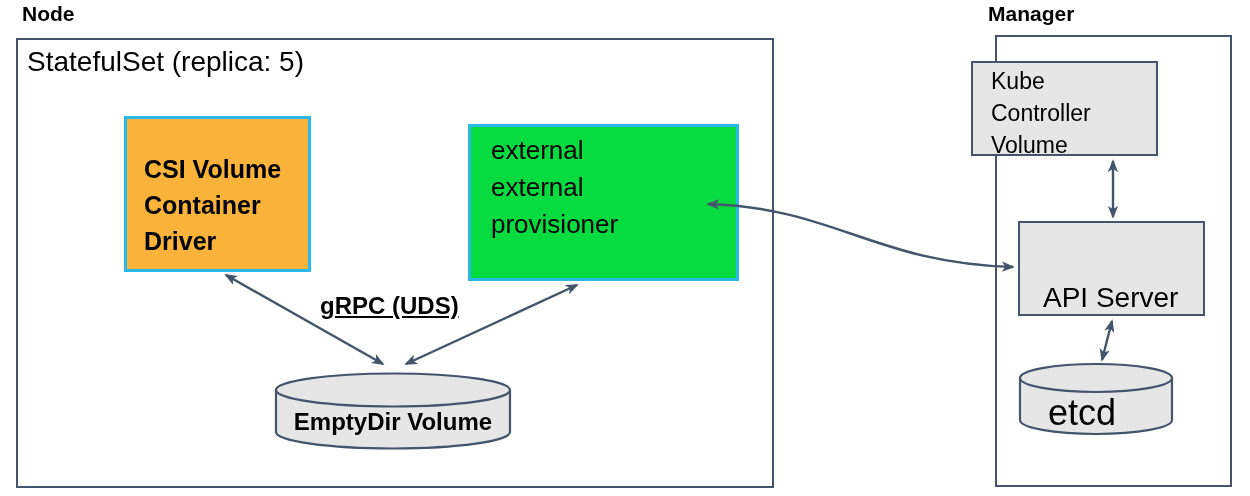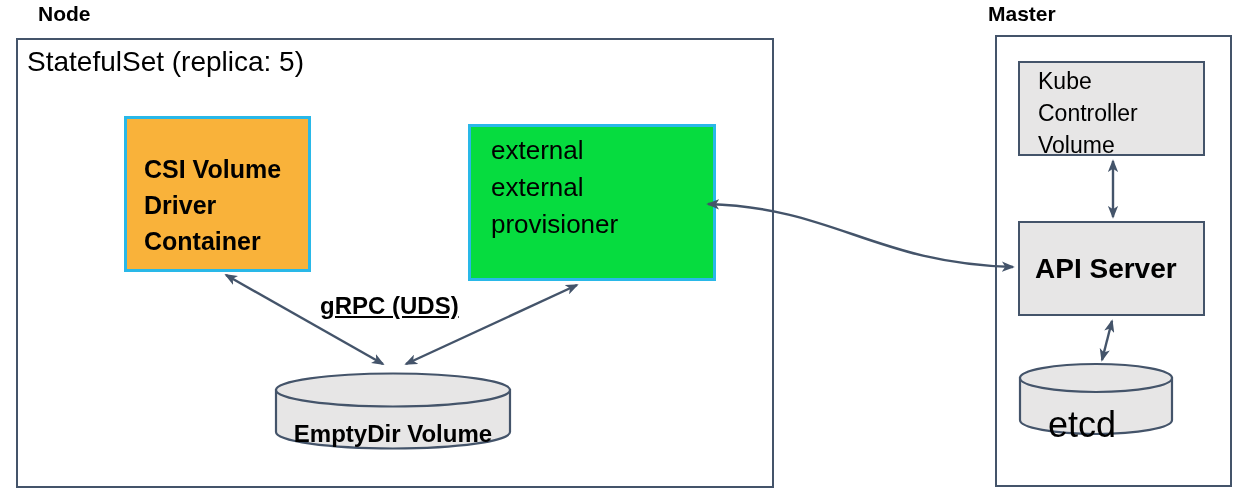--- a/index.html
+++ b/index.html
@@ -11,61 +11,61 @@
     --text:#000000;
   }
   *{ box-sizing:border-box; }
   html,body{ margin:0; padding:0; background:#ffffff; }
   body{ font-family:"Liberation Sans", sans-serif; color:var(--text); }
   .canvas{ position:relative; width:1250px; height:496px; background:#fff; overflow:hidden; }
 
   .section-label{
     position:absolute; font-size:21px; font-weight:700; line-height:24px; z-index:4;
   }
-  .node-label{ left:38px; top:2px; }
+  .node-label{ left:22px; top:2px; }
   .master-label{ left:988px; top:2px; }
 
   .outer-box{
     position:absolute; border:2px solid var(--outline); background:transparent; z-index:1;
   }
   .node-box{ left:16px; top:38px; width:758px; height:450px; }
   .master-box{ left:995px; top:35px; width:237px; height:452px; }
 
   .ss-title{
     position:absolute; left:27px; top:46px; font-size:28px; line-height:32px; z-index:4;
   }
 
   .fill-box{ position:absolute; z-index:2; }
   .csi-box{
     left:124px; top:116px; width:187px; height:156px;
     background:var(--csi-fill); border:3px solid var(--cyan-border);
     padding:32px 0 0 17px; font-size:25px; font-weight:700; line-height:36px;
   }
   .sidecar-box{
-    left:468px; top:124px; width:248px; height:157px;
+    left:468px; top:124px; width:271px; height:157px;
     background:var(--sidecar-fill); border:3px solid var(--cyan-border);
     padding:5px 0 0 20px; font-size:26px; font-weight:400; line-height:37px;
   }
   .kcm-box{
-    left:1018px; top:61px; width:187px; height:95px;
+    left:971px; top:61px; width:187px; height:95px;
     background:var(--grey-fill); border:2px solid var(--outline);
     padding:2px 0 0 18px; font-size:23px; font-weight:400; line-height:32px;
   }
   .api-box{
     left:1018px; top:221px; width:187px; height:95px;
     background:var(--grey-fill); border:2px solid var(--outline);
-    display:flex; align-items:center; padding-left:15px;
-    font-size:28px; font-weight:700;
+    display:flex; align-items:flex-end; padding-left:23px;
+    font-size:28px; font-weight:400;
   }
 
   .grpc-label{
     position:absolute; left:320px; top:292px; font-size:24px; font-weight:700; z-index:4;text-decoration:underline;
   }
 
-  .cyl-label{ position:absolute; z-index:4;margin-top:12px; }
+  .cyl-label{ position:absolute; z-index:4; }
   .emptydir-label{
     left:276px; top:408px; width:234px; text-align:center;
     font-size:24px; font-weight:700;
   }
   .etcd-label{ left:1048px; top:392px; font-size:36px; font-weight:400; }
 
   svg.overlay{
     position:absolute; left:0; top:0; width:1250px; height:496px; z-index:3;
     pointer-events:none;
   }
@@ -80,37 +80,37 @@
 
   <div>
     <div class="section-label node-label">Node</div>
 
     <div class="outer-box node-box"></div>
 
     <div class="ss-title">StatefulSet (replica: 5)</div>
 
     <div class="fill-box csi-box">
       <div>CSI Volume</div>
+      <div>Container</div>
       <div>Driver</div>
-      <div>Container</div>
     </div>
 
     <div class="fill-box sidecar-box">
       <div>external</div>
       <div>external</div>
       <div>provisioner</div>
     </div>
 
     <div class="grpc-label">gRPC (UDS)</div>
 
     <div class="cyl-label emptydir-label">EmptyDir Volume</div>
   </div>
 
   <div>
-    <div class="section-label master-label">Master</div>
+    <div class="section-label master-label">Manager</div>
 
     <div class="outer-box master-box"></div>
 
     <div class="fill-box kcm-box">
       <div>Kube</div>
       <div>Controller</div>
       <div>Volume</div>
     </div>
 
     <div class="fill-box api-box">

